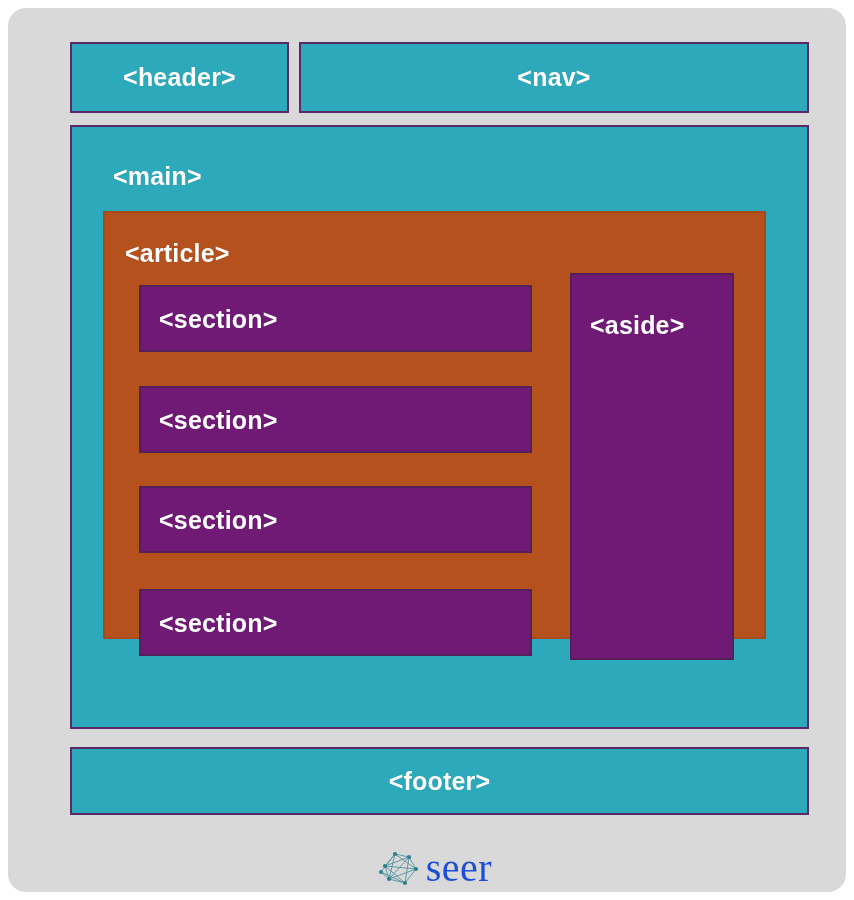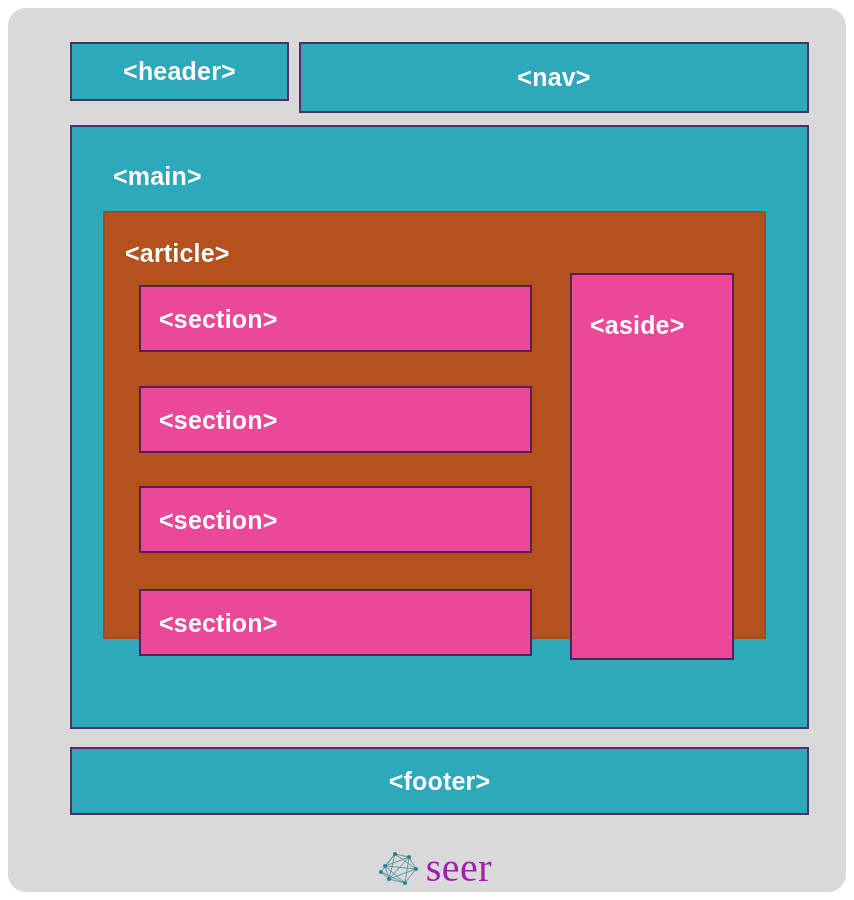--- a/index.html
+++ b/index.html
@@ -41,21 +41,21 @@
     color: #ffffff;
     font-size: 25px;
     font-weight: bold;
     letter-spacing: 0.2px;
     line-height: 1;
     text-shadow: 0 0 1px rgba(0,0,0,0.18);
   }
 
   .teal   { background: #2da9bc; }
   .orange { background: #b4511c; border-color: #a64a19; }
-  .purple { background: #ec4899; border-color: #55205a; padding-left: 36px; }
+  .purple { background: #701a75; border-color: #55205a; padding-left: 36px; }
 
   
   .lbl-center {
     display: flex;
     align-items: center;
     justify-content: center;
     width: 100%;
     height: 100%;
   }
   .lbl-tl {
@@ -74,21 +74,21 @@
     top: 50%;
     transform: translateY(-50%);
   }
   .lbl-aside {
     position: absolute;
     left: 18px;
     top: 38px;
   }
 
   
-  #header-box { left: 62px;  top: 34px;  width: 219px; height: 59px; }
+  #header-box { left: 62px;  top: 34px;  width: 219px; height: 71px; }
   #nav-box    { left: 291px; top: 34px;  width: 510px; height: 71px; }
   #main-box   { left: 62px;  top: 117px; width: 739px; height: 604px; }
   #article-box{ left: 95px;  top: 203px; width: 663px; height: 428px; }
 
   #section-1 { left: 131px; top: 277px; width: 393px; height: 67px; }
   #section-2 { left: 131px; top: 378px; width: 393px; height: 67px; }
   #section-3 { left: 131px; top: 478px; width: 393px; height: 67px; }
   #section-4 { left: 131px; top: 581px; width: 393px; height: 67px; }
 
   #aside-box { left: 562px; top: 265px; width: 164px; height: 387px; }
@@ -109,21 +109,21 @@
   }
   #brand-mark {
     display: block;
     width: 44px;
     height: 40px;
   }
   #brand-text {
     font-family: "Liberation Serif", serif;
     font-size: 40px;
     font-weight: normal;
-    color: #a21caf;
+    color: #1d4ed8;
     line-height: 1;
     letter-spacing: 0.5px;
   }
 </style>
 </head>
 <body>
 
 <div id="stage">
 
   <div class="page-shell">

